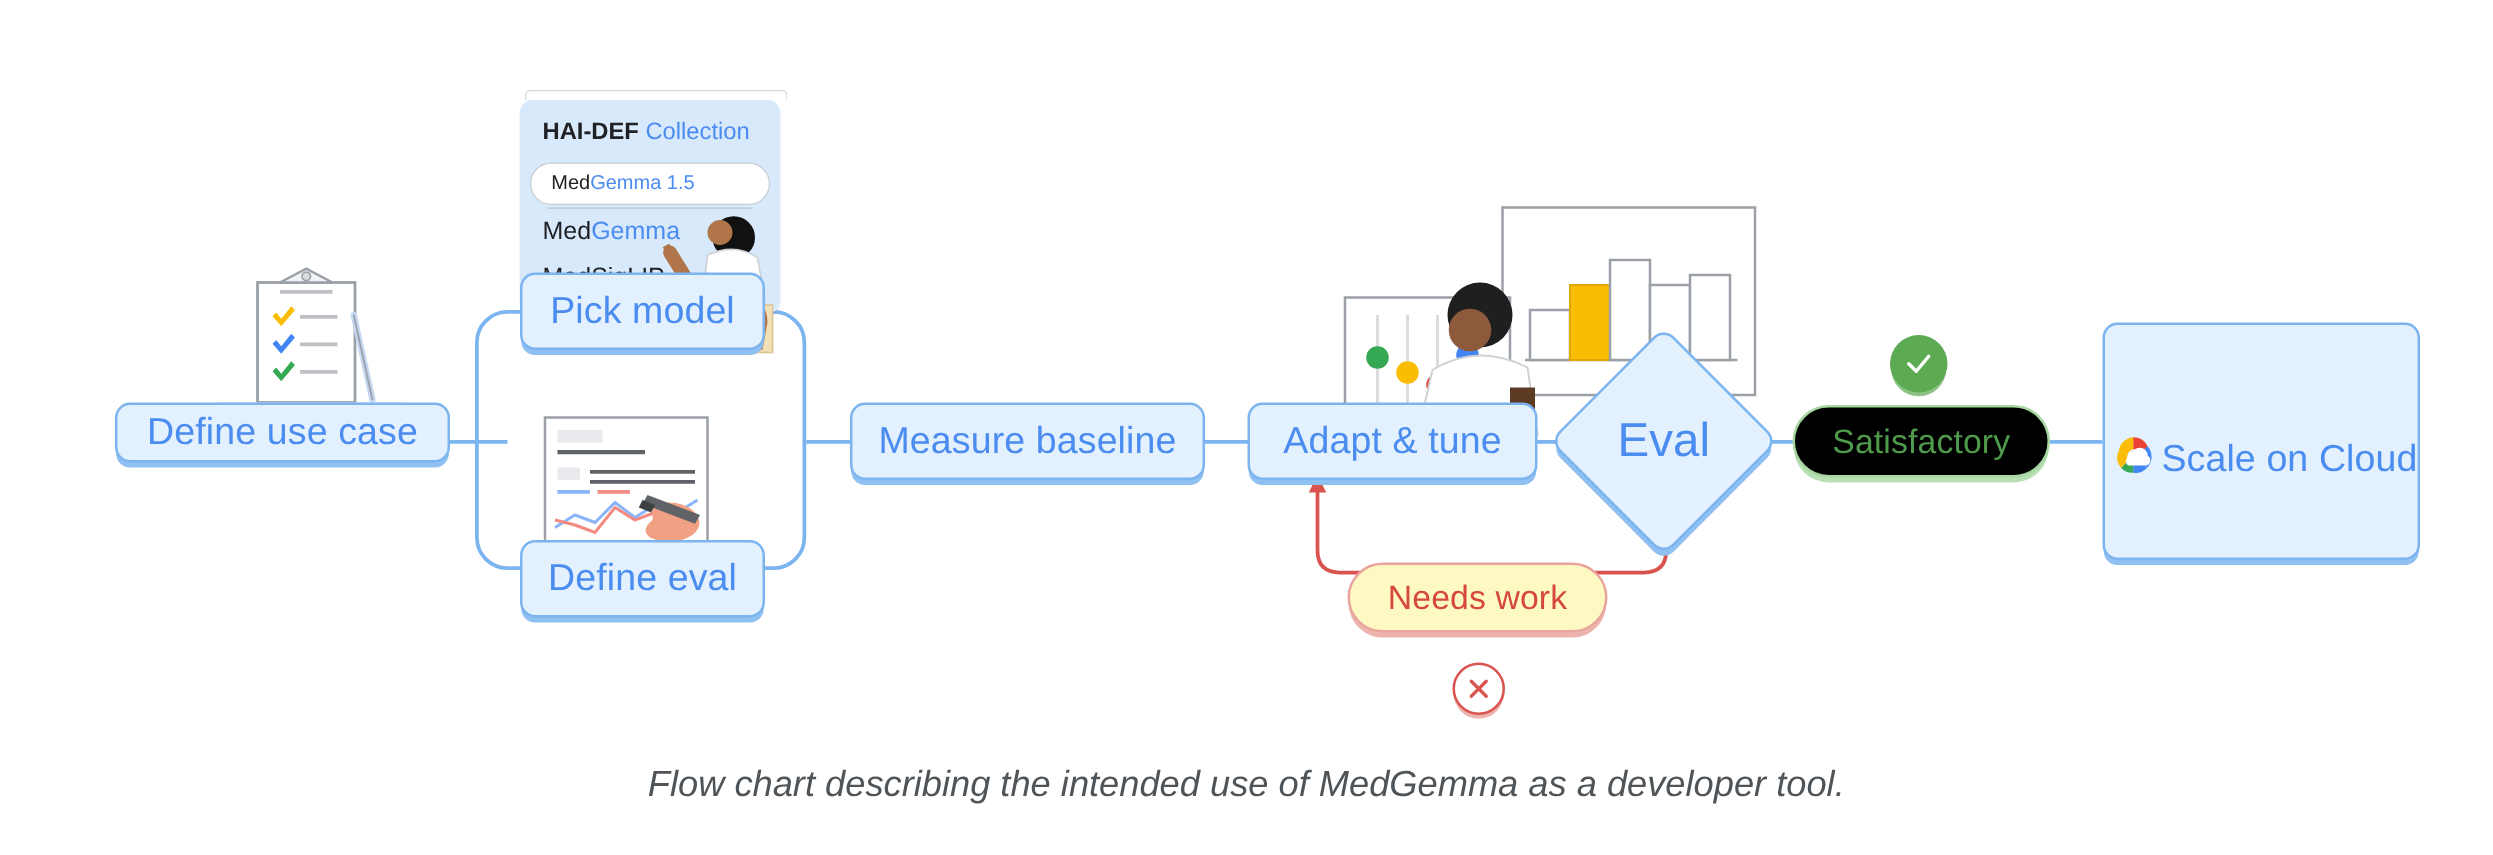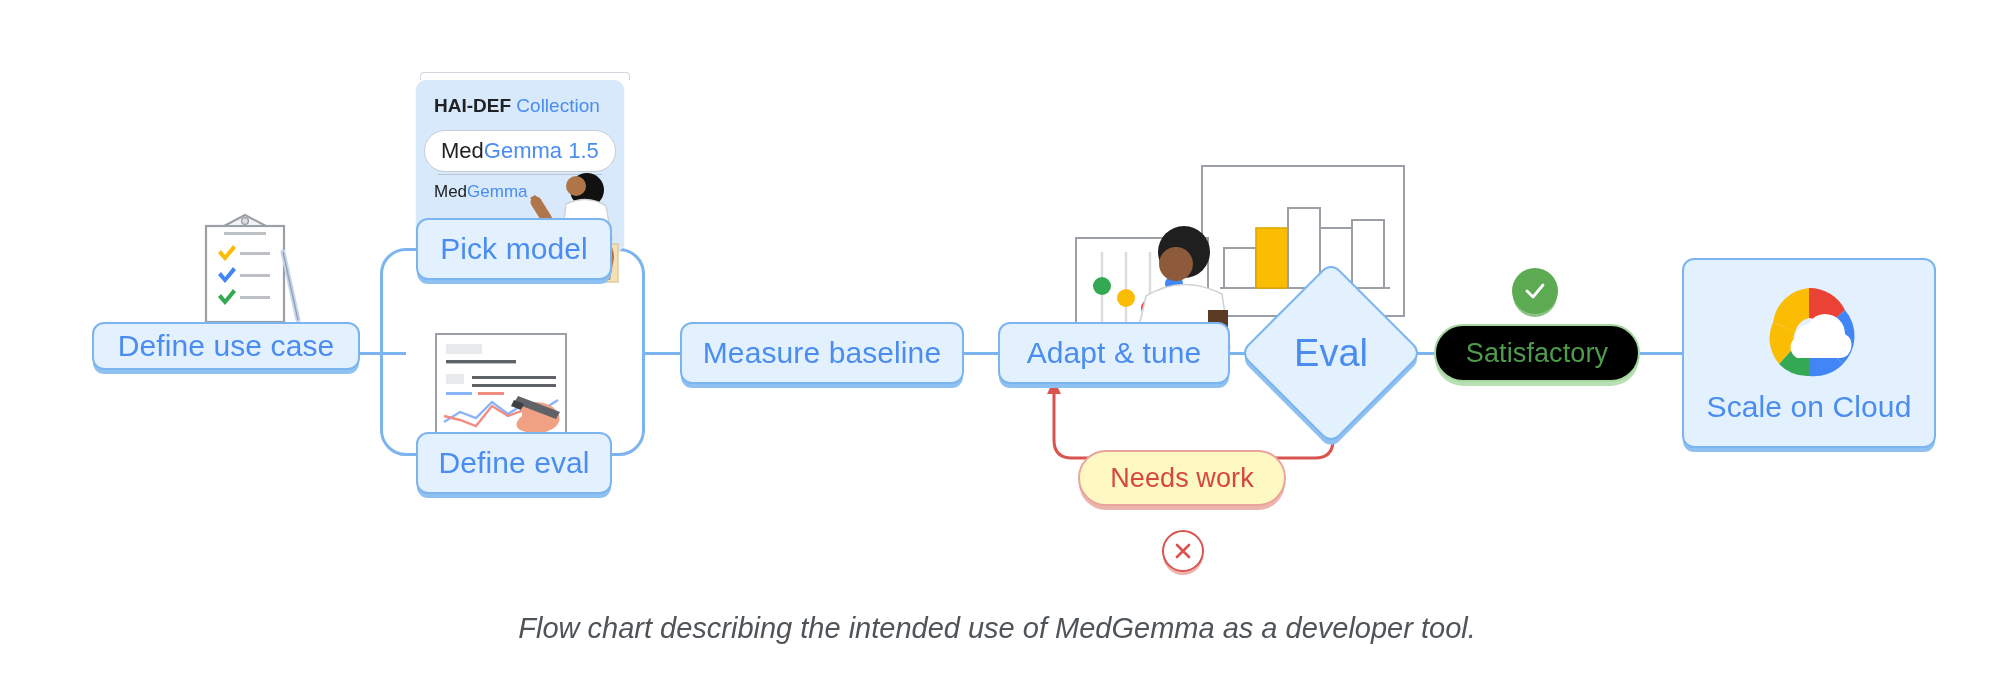--- a/index.html
+++ b/index.html
@@ -110,32 +110,32 @@
     position:absolute; top:-8px; left:4px; right:-6px; height:8px;
     background:#fff; border:1px solid #cfd6dd; border-bottom:none;
     border-radius:4px 4px 0 0;
   }
   .haidef-title {
     font-size: 19px; font-weight: bold; color: #202124;
     padding: 9px 18px 11px 18px;
   }
   .haidef-title .accent { color: #4a8cf0; font-weight: normal; }
   .model-row {
-    font-size: 17px; color: #202124;
+    font-size: 20px; color: #202124;
     padding: 7px 18px;
     white-space: nowrap;
   }
   .model-row .accent { color: #4a8cf0; }
   .model-row.selected {
     background: #ffffff;
     border: 1px solid #c7ccd1;
     border-radius: 999px;
     margin: 2px 8px;
     padding: 7px 16px;
-    font-size: 22px;
+    font-size: 16px;
   }
   .model-sep {
     height:1px; background:#b9c5d2; margin: 2px 22px 0 22px;
   }
 
   
   .illus { position: absolute; z-index: 7; }
   .illus.front { z-index: 10; }
 
   
@@ -300,21 +300,21 @@
 
   <div class="node pill red" style="left:1078px; top:450px; width:208px; height:56px; font-size:27px;">
     <span>Needs work</span>
   </div>
   <div class="circle-icon x-circle" style="left:1162px; top:530px;">
     <svg width="22" height="22" viewBox="0 0 22 22">
       <path d="M 5 5 L 17 17 M 17 5 L 5 17" fill="none" stroke="#d9534f" stroke-width="2.6" stroke-linecap="round"></path>
     </svg>
   </div>
 
-  <div class="node" style="left:1682px; top:258px; width:254px; height:190px; flex-direction:column; justify-content:flex-start; padding-top:22px;">
+  <div class="node" style="left:1682px; top:258px; width:254px; height:190px; flex-direction:row; justify-content:flex-start; padding-top:22px;">
     <svg width="140" height="100" viewBox="0 0 140 100">
       <path d="M 70 6 A 40 40 0 0 1 106 28 L 86 46 A 18 18 0 0 0 70 36 Z" fill="#ea4335"></path>
       <path d="M 106 28 A 40 40 0 0 1 104 82 L 86 64 A 18 18 0 0 0 86 46 Z" fill="#4285f4"></path>
       <path d="M 104 82 A 40 40 0 0 1 70 94 L 70 70 A 18 18 0 0 0 86 64 Z" fill="#4285f4"></path>
       <path d="M 70 94 A 40 40 0 0 1 40 82 L 56 64 A 18 18 0 0 0 70 70 Z" fill="#34a853"></path>
       <path d="M 40 82 A 40 40 0 0 1 34 40 L 56 50 A 18 18 0 0 0 56 64 Z" fill="#fbbc04"></path>
       <path d="M 34 40 A 40 40 0 0 1 70 6 L 70 36 A 18 18 0 0 0 56 50 Z" fill="#fbbc04"></path>
       <path d="M 56 56 a 14 14 0 0 1 14 -14 a 18 18 0 0 1 16 -10 a 20 20 0 0 1 20 20 a 13 13 0 0 1 -4 24 l -44 0 a 12 12 0 0 1 -2 -20 z" fill="#ffffff"></path>
     </svg>
     <span style="margin-top:8px;">Scale on Cloud</span>

